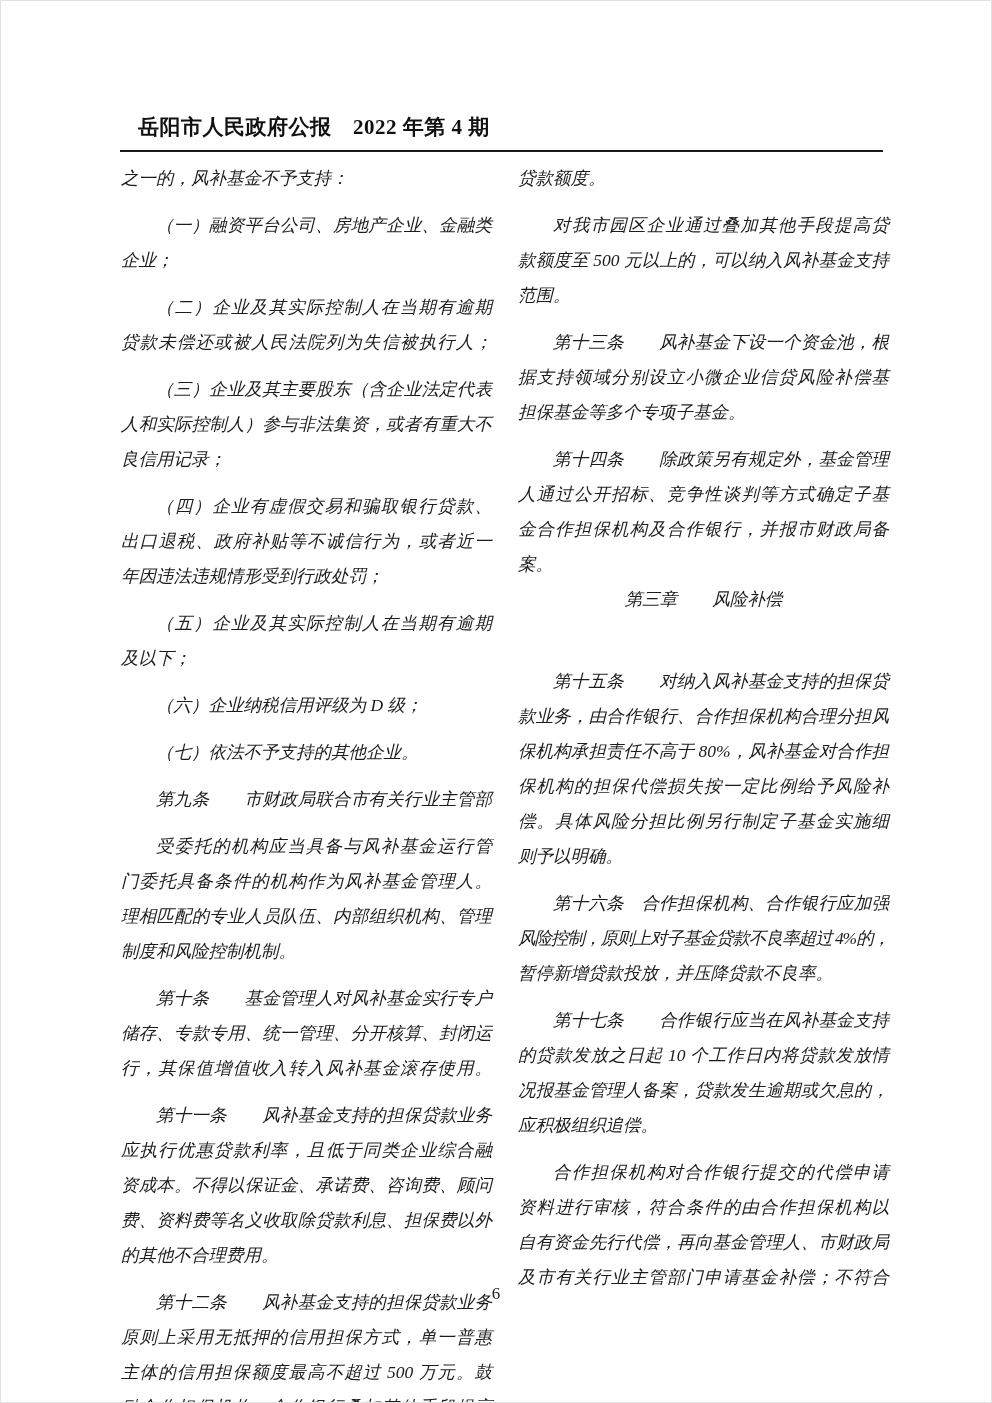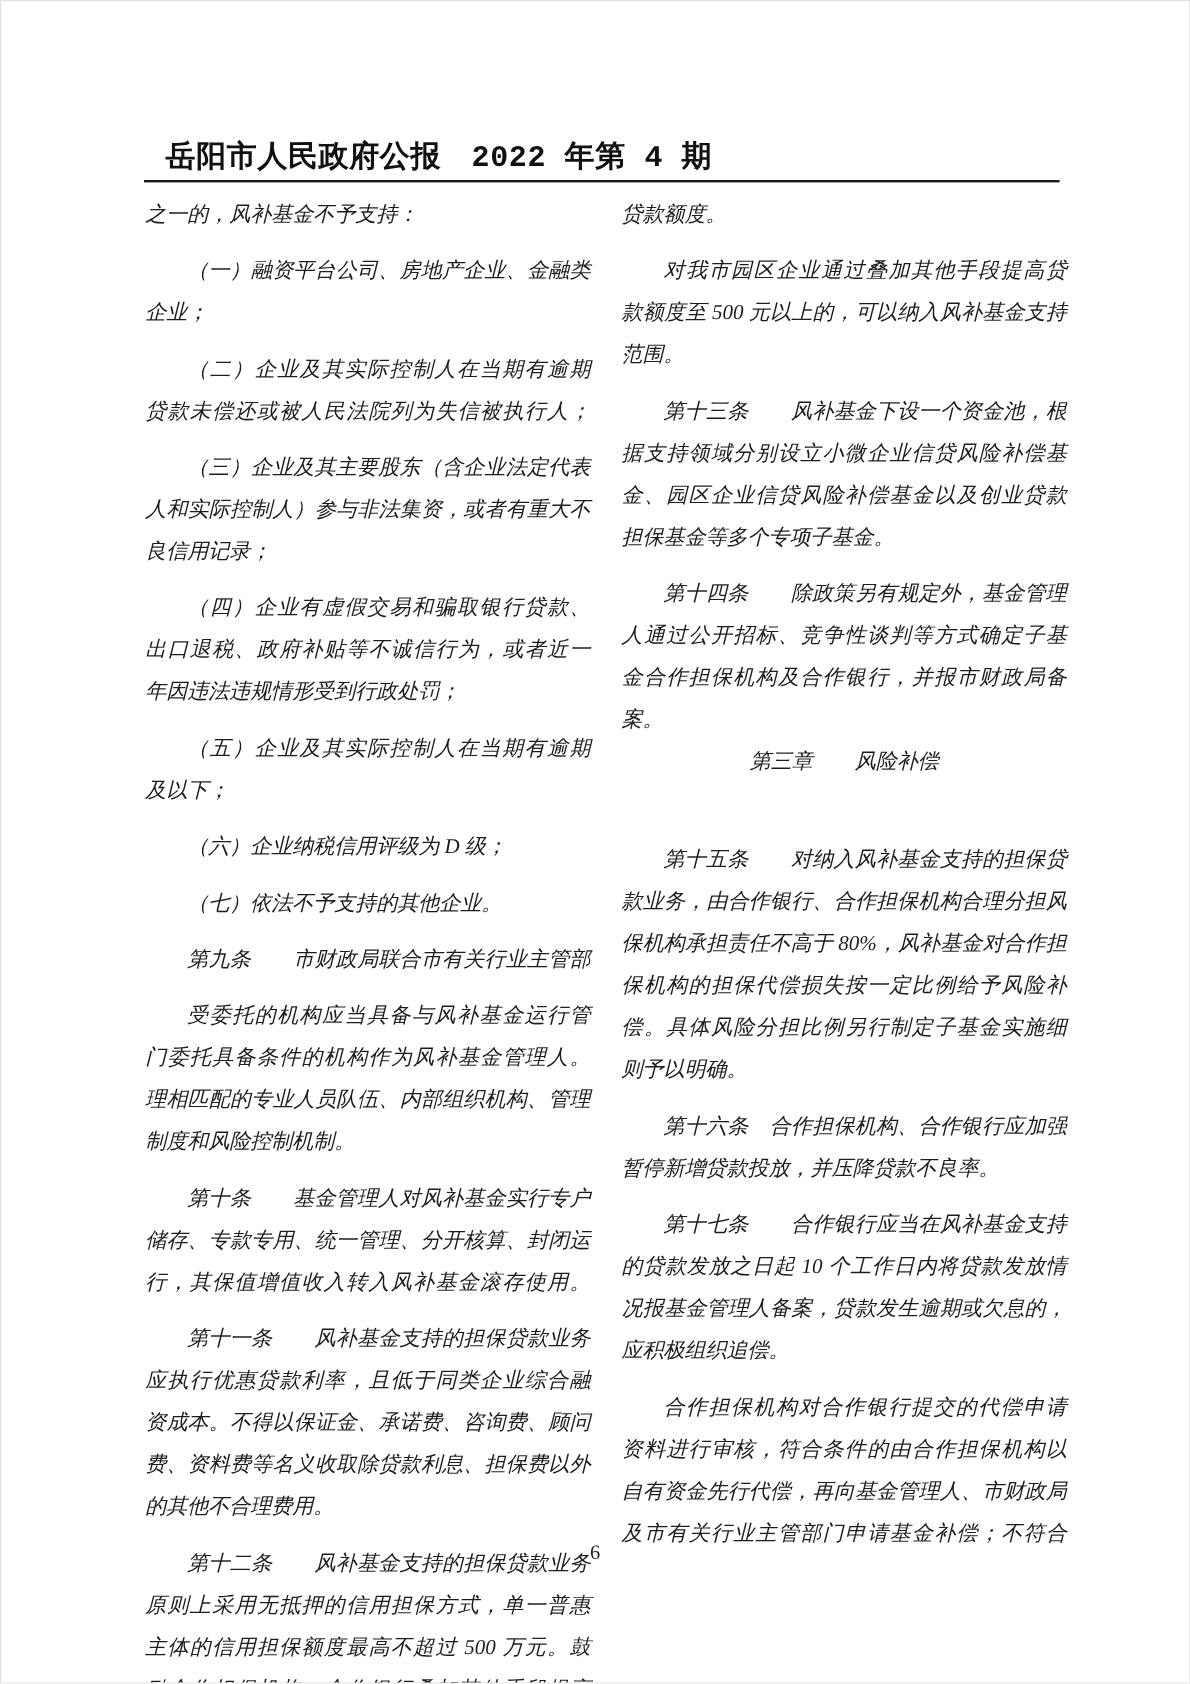--- a/index.html
+++ b/index.html
@@ -11,23 +11,23 @@
     box-sizing: border-box;
     border: 1px solid #e2e2e2;
     font-family: "Liberation Serif", "DejaVu Serif", serif;
     color: #1c1c1c;
     overflow: hidden;
   }
   .header-title {
     position: absolute;
     left: 137px;
     top: 112px;
-    font-family: Liberation Mono, monospace;
+    font-family: Liberation Serif, serif;
     font-weight: bold;
-    font-size: 25px;
+    font-size: 21px;
     letter-spacing: 0.5px;
     color: #111111;
     white-space: nowrap;
   }
   .header-rule {
     position: absolute;
     left: 119px;
     top: 149px;
     width: 763px;
     height: 2px;
@@ -101,35 +101,35 @@
       <div class="line justify">主体的信用担保额度最高不超过 500 万元。鼓</div>
       <div class="line justify">励合作担保机构、合作银行叠加其他手段提高</div>
     </div>
   <div class="col col-right" id="col-right">
       <div class="line">贷款额度。</div>
       <div class="line indent justify">对我市园区企业通过叠加其他手段提高贷</div>
       <div class="line justify">款额度至 500 元以上的，可以纳入风补基金支持</div>
       <div class="line">范围。</div>
       <div class="line indent justify">第十三条　　风补基金下设一个资金池，根</div>
       <div class="line justify">据支持领域分别设立小微企业信贷风险补偿基</div>
-      <div class="line justify">金、园区企业信贷风险补偿基金以及创业贷款</div>
       <div class="line">担保基金等多个专项子基金。</div>
       <div class="line indent justify">第十四条　　除政策另有规定外，基金管理</div>
       <div class="line justify">人通过公开招标、竞争性谈判等方式确定子基</div>
       <div class="line justify">金合作担保机构及合作银行，并报市财政局备</div>
       <div class="line">案。</div>
       <div class="line center">第三章　　风险补偿</div>
       <div class="line"></div>
       <div class="line indent justify">第十五条　　对纳入风补基金支持的担保贷</div>
       <div class="line justify">款业务，由合作银行、合作担保机构合理分担风</div>
       <div class="line justify">保机构承担责任不高于 80%，风补基金对合作担</div>
       <div class="line justify">保机构的担保代偿损失按一定比例给予风险补</div>
       <div class="line justify">偿。具体风险分担比例另行制定子基金实施细</div>
       <div class="line">则予以明确。</div>
       <div class="line indent justify">第十六条　合作担保机构、合作银行应加强</div>
+      <div class="line justify" style="letter-spacing: -1.2px;">风险控制，原则上对子基金贷款不良率超过 4%的，</div>
       <div class="line">暂停新增贷款投放，并压降贷款不良率。</div>
       <div class="line indent justify">第十七条　　合作银行应当在风补基金支持</div>
       <div class="line justify">的贷款发放之日起 10 个工作日内将贷款发放情</div>
       <div class="line justify">况报基金管理人备案，贷款发生逾期或欠息的，</div>
       <div class="line">应积极组织追偿。</div>
       <div class="line indent justify">合作担保机构对合作银行提交的代偿申请</div>
       <div class="line justify">资料进行审核，符合条件的由合作担保机构以</div>
       <div class="line justify">自有资金先行代偿，再向基金管理人、市财政局</div>
       <div class="line justify">及市有关行业主管部门申请基金补偿；不符合</div>
     </div>

